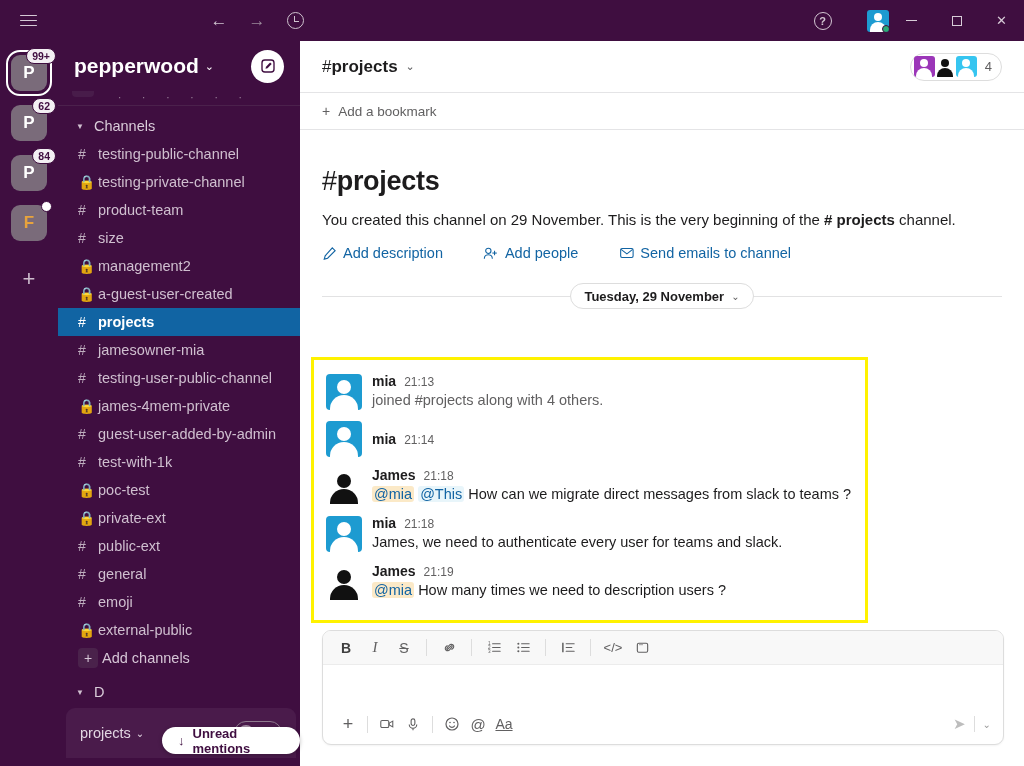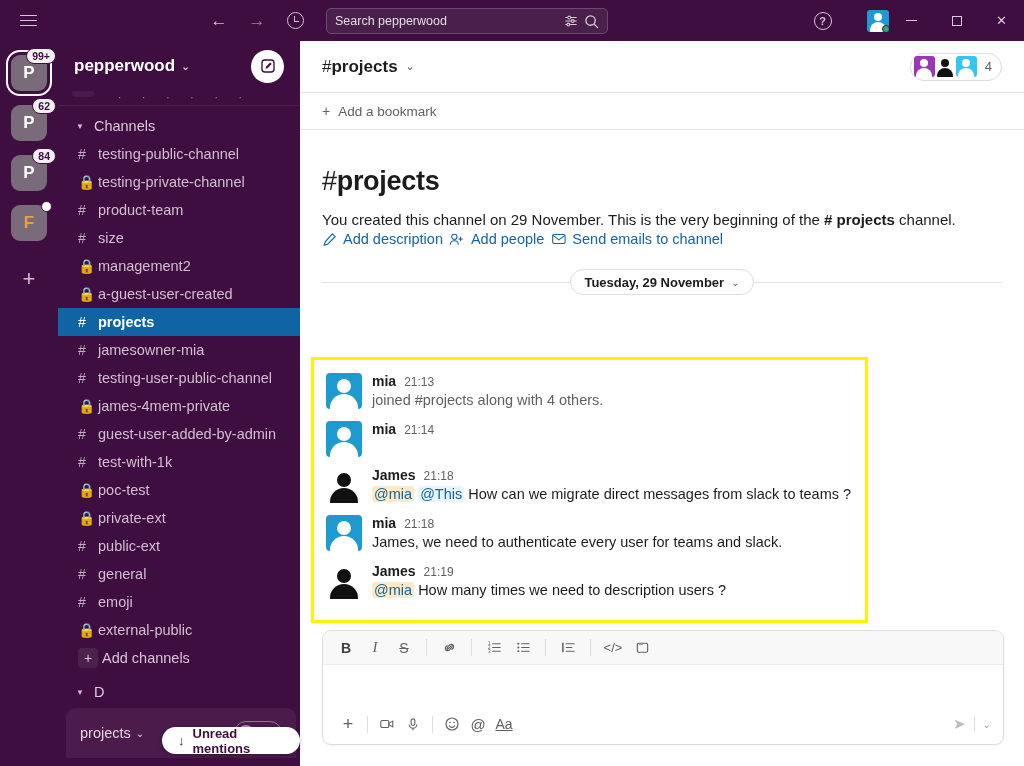--- a/index.html
+++ b/index.html
@@ -59,21 +59,21 @@
      border: 1.5px solid #3F0E40; }
   .ws .pdot { position: absolute; right: -5px; top: -4px; width: 11px; height: 11px; border-radius: 50%;
      background: #fff; border: 1.5px solid #3F0E40; }
   .ws.f .tile { color: #E8A33D; }
   .rail-add { width: 36px; height: 36px; margin: 20px auto 0; display: flex; align-items: center;
      justify-content: center; color: #CDBCCD; font-size: 22px; font-weight: 300; }
 
   
   .sidebar { position: absolute; left: 58px; top: 41px; width: 242px; height: 725px; background: #3F0E40; }
   .sb-head { height: 50px; display: flex; align-items: center; padding: 0 16px; }
-  .sb-title { color: #fff; font-size: 17px; font-weight: 700; }
+  .sb-title { color: #fff; font-size: 21px; font-weight: 700; }
   .sb-caret { color: #fff; font-size: 11px; margin-left: 6px; }
   .compose { margin-left: auto; width: 33px; height: 33px; border-radius: 50%; background: #fff;
      display: flex; align-items: center; justify-content: center; }
 
   .sb-scroll { position: absolute; top: 50px; left: 0; width: 242px; height: 625px; overflow: hidden; }
   .cut-row { height: 14px; position: relative; overflow: hidden; }
   .cut-row .pill { position: absolute; left: 14px; top: -8px; width: 22px; height: 14px; background: #52295380; border-radius: 4px; }
   .cut-row .dots { position: absolute; left: 60px; top: 1px; color: #A38EA3; font-size: 10px; letter-spacing: 9px; }
   .sep-line { height: 1px; background: #58345880; }
 
@@ -125,33 +125,33 @@
 
   .bookmarks { height: 37px; display: flex; align-items: center; padding: 0 22px; border-bottom: 1px solid #E4E4E6; }
   .bookmarks .pl { color: #616061; font-size: 14px; margin-right: 8px; }
   .bookmarks .bl { color: #616061; font-size: 13.5px; }
 
   .intro { padding: 36px 22px 0 22px; }
   .intro h1 { font-size: 27px; font-weight: 800; color: #1D1C1D; letter-spacing: -0.3px; }
   .intro h1 .hs { font-weight: 500; }
   .intro p { margin-top: 12px; font-size: 15px; line-height: 22px; color: #1D1C1D; max-width: 672px; }
   .intro p b { font-weight: 700; }
-  .intro .acts { display: flex; align-items: center; gap: 6px; }
+  .intro .acts { margin-top: 14px; display: flex; align-items: center; gap: 40px; }
   .intro .acts a { color: #1264A3; font-size: 14.5px; display: flex; align-items: center; gap: 6px; text-decoration: none; }
 
   .datesep { position: relative; margin: 22px 0 0 0; height: 26px; }
   .datesep .ln { position: absolute; left: 22px; right: 22px; top: 13px; height: 1px; background: #E2E2E3; }
   .datesep .chipwrap { position: absolute; left: 0; right: 0; top: 0; display: flex; justify-content: center; }
   .datechip { background: #fff; border: 1px solid #DDDDDD; border-radius: 14px; height: 26px;
      display: flex; align-items: center; padding: 0 13px; font-size: 13px; font-weight: 700; color: #1D1C1D; }
   .datechip .cc { margin-left: 7px; font-size: 10px; font-weight: 400; color: #616061; }
 
   .msgbox { position: absolute; left: 311px; top: 357px; width: 557px; height: 266px;
      border: 3px solid #FFF200; background: #fff; padding: 8px 0 0 0; }
-  .msg { display: flex; padding: 5px 12px 5px 12px; }
+  .msg { display: flex; padding: 5px 12px 5px 12px; align-items: center; }
   .avatar { width: 36px; height: 36px; border-radius: 4px; position: relative; overflow: hidden; flex: 0 0 36px; }
   .avatar .h { position: absolute; left: 11px; top: 5.5px; width: 14px; height: 14px; border-radius: 50%; }
   .avatar .b { position: absolute; left: 4px; top: 21px; width: 28px; height: 19px; border-radius: 14px 14px 0 0; }
   .avatar.blue { background: #1D9BD1; }
   .avatar.blue .h, .avatar.blue .b { background: #fff; }
   .avatar.dark { background: transparent; }
   .avatar.dark .h, .avatar.dark .b { background: #111111; }
   .mbody { margin-left: 10px; flex: 1; }
   .mline1 { display: flex; align-items: baseline; }
   .mname { font-size: 14px; font-weight: 700; color: #1D1C1D; }
@@ -196,41 +196,20 @@
         </div>
     </div>
     <div class="tb-nav">
       <div class="navbtn">←</div>
       <div class="navbtn dim">→</div>
       <div class="navbtn">
           <span class="clock-ic"></span>
         </div>
     </div>
 
-    <div class="searchbar">
-      <span class="ph">Search pepperwood</span>
-      <span class="sb-ic">
-        <svg width="14" height="14" viewBox="0 0 16 16">
-            <g stroke="#D8CCD8" stroke-width="1.3" stroke-linecap="round">
-        <line x1="2" y1="4" x2="14" y2="4"></line>
-              <line x1="2" y1="8" x2="14" y2="8"></line>
-              <line x1="2" y1="12" x2="14" y2="12"></line>
-            </g>
-        <circle cx="6" cy="4" r="1.6" fill="#53305 4" stroke="#D8CCD8" stroke-width="1.2"></circle>
-        <circle cx="10" cy="8" r="1.6" fill="#533054" stroke="#D8CCD8" stroke-width="1.2"></circle>
-        <circle cx="5" cy="12" r="1.6" fill="#533054" stroke="#D8CCD8" stroke-width="1.2"></circle>
-          </svg>
-      </span>
-      <span class="sb-ic">
-        <svg width="15" height="15" viewBox="0 0 16 16">
-            <circle cx="7" cy="7" r="5" fill="none" stroke="#D8CCD8" stroke-width="1.4"></circle>
-            <line x1="10.8" y1="10.8" x2="14.5" y2="14.5" stroke="#D8CCD8" stroke-width="1.4" stroke-linecap="round"></line>
-          </svg>
-      </span>
-    </div>
 
     <div class="tb-right">
       <div class="wbtn">
           <span class="help-ic">?</span>
         </div>
       <div class="tb-avatar">
         <span class="head"></span>
           <span class="body"></span>
           <span class="dot"></span>
       </div>

